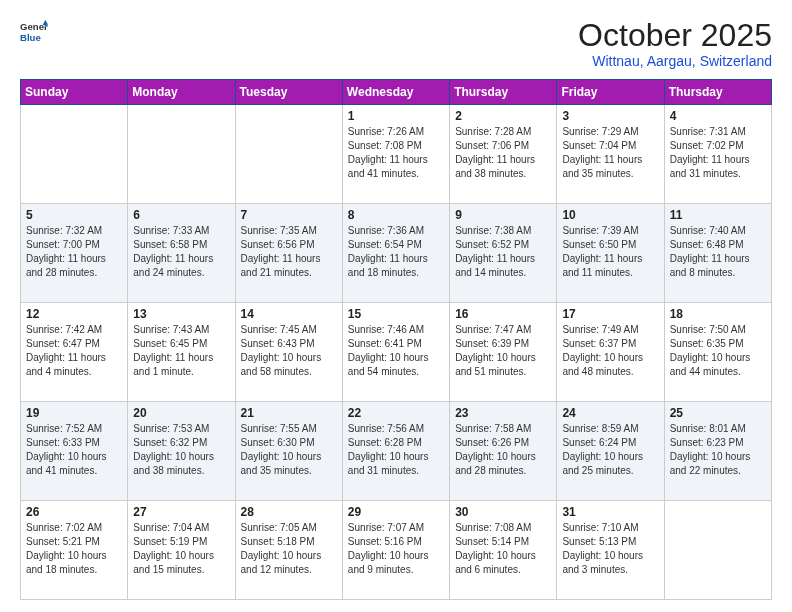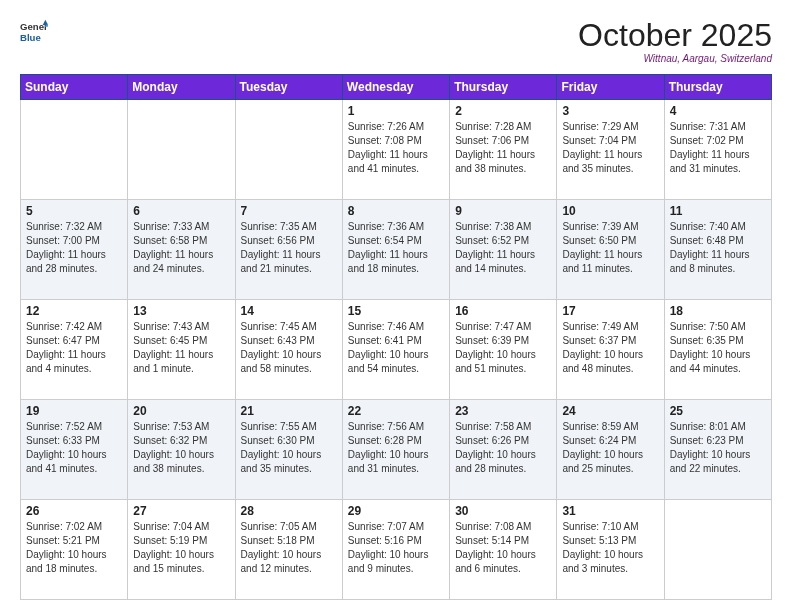--- a/index.html
+++ b/index.html
@@ -36,33 +36,32 @@
     .title-block {
       text-align: right;
     }
     .month-title {
       font-size: 32px;
       font-weight: normal;
       color: #222;
       line-height: 1.1;
     }
     .location {
-      font-size: 10px;
-      color: #701a75;
-      font-style: italic;
+      font-size: 14px;
+      color: #1d4ed8;
     }
     .calendar {
       flex: 1;
       border: 1px solid #bbb;
       border-collapse: collapse;
       width: 100%;
       table-layout: fixed;
     }
     .calendar th {
-      background-color: #6d28d9;
+      background-color: #a21caf;
       color: #fff;
       font-size: 12px;
       font-weight: bold;
       padding: 5px 4px;
       text-align: left;
       border: 1px solid #1a4f8a;
     }
     .calendar td {
       border: 1px solid #ccc;
       vertical-align: top;

